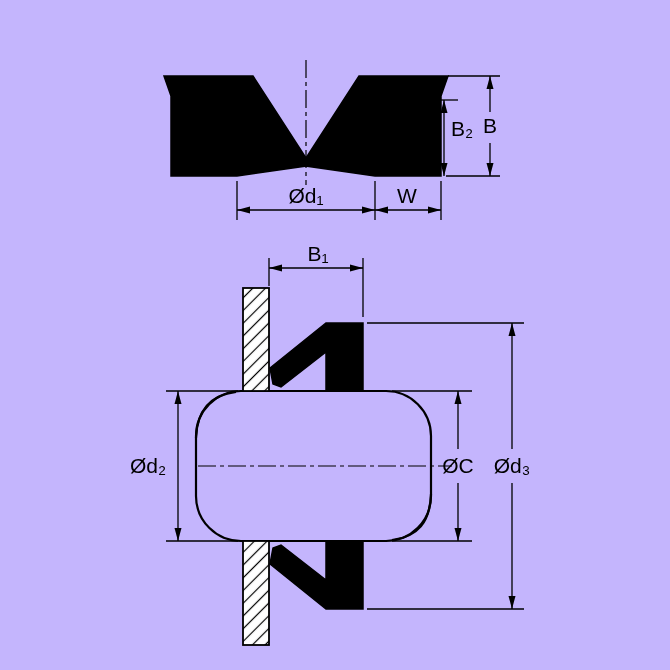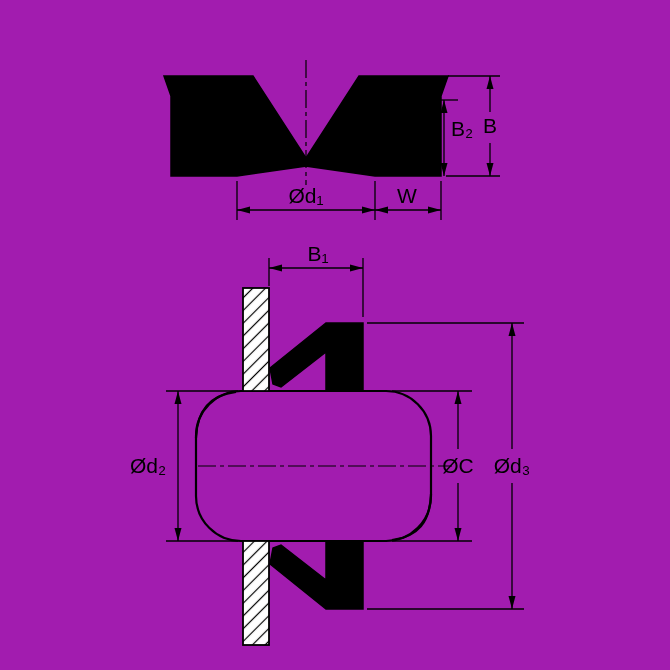--- a/index.html
+++ b/index.html
@@ -1,17 +1,17 @@
 <!DOCTYPE html>
 <html><head>
 <meta charset="utf-8">
 <style>
   html,body{margin:0;padding:0;background:#ffffff;}
   body{width:670px;height:670px;font-family:"Liberation Sans",sans-serif;}
-  .canvas{width:670px;height:670px;background:#a21caf;position:relative;overflow:hidden;}
+  .canvas{width:670px;height:670px;background:#c4b5fd;position:relative;overflow:hidden;}
   svg{display:block;}
   svg text{font-family:"Liberation Sans","DejaVu Sans",sans-serif;font-size:21px;fill:#000000;}
   .solid{fill:#000000;stroke:#000000;stroke-width:1.5;stroke-linejoin:miter;}
   .thin{stroke:#000000;stroke-width:1.3;fill:none;}
   .thick{stroke:#000000;stroke-width:2.2;fill:none;}
   .wallrect{stroke:#000000;stroke-width:1.8;}
   .cl{stroke:#000000;stroke-width:1.2;fill:none;stroke-dasharray:18 4 4 4;}
   .ah{fill:#000000;stroke:none;}
 </style>
 </head>

